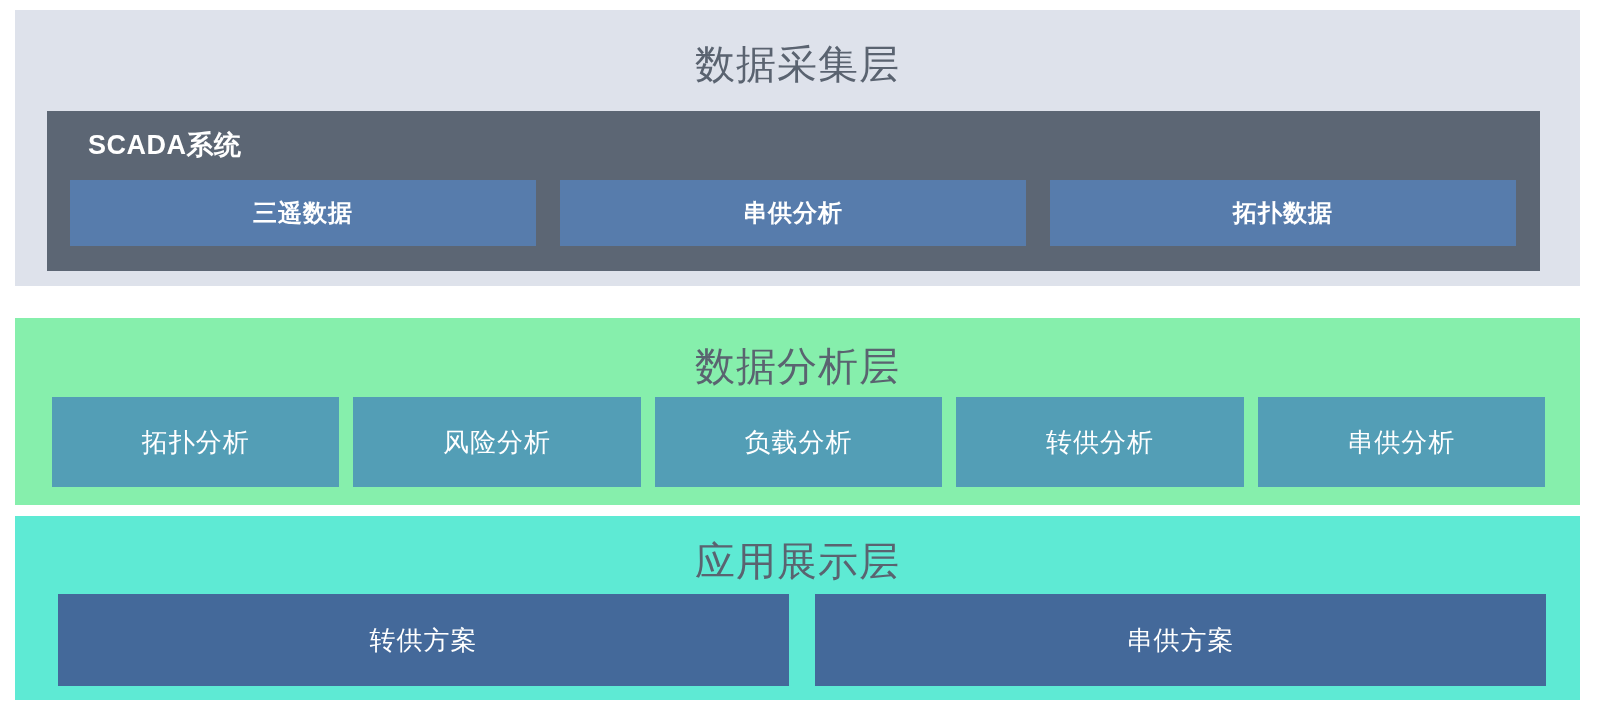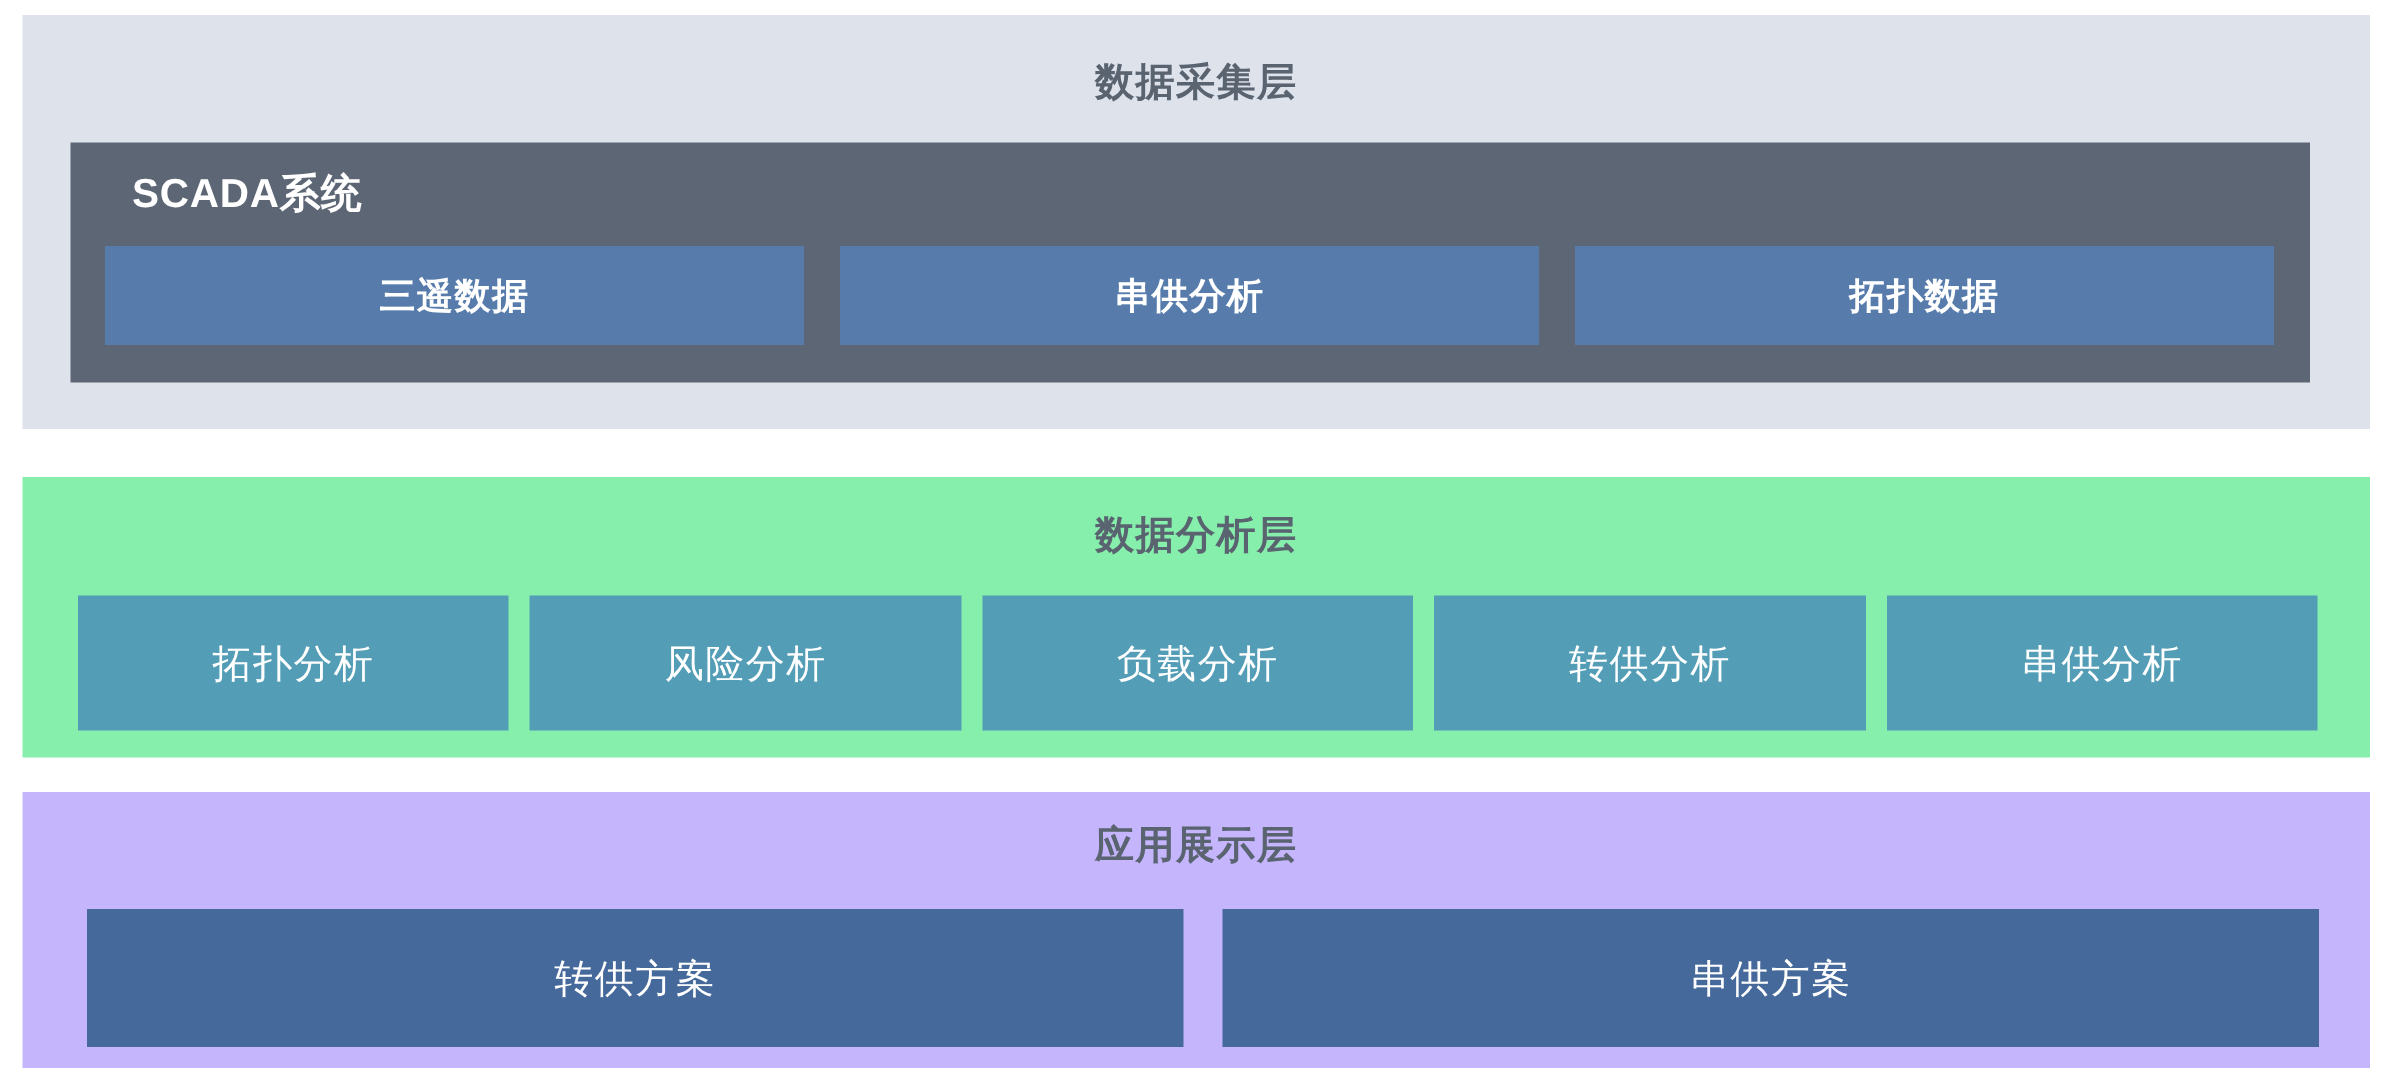--- a/index.html
+++ b/index.html
@@ -14,31 +14,31 @@
     width: 1597px; height: 728px;
     background: #ffffff;
   }
   .layer {
     position: absolute;
     left: 15px;
     width: 1565px;
   }
   .layer-title {
     text-align: center;
-    font-size: 26px;
-    font-weight: bold;
+    font-size: 40px;
+    font-weight: normal;
     color: #5a6370;
     letter-spacing: 1px;
   }
   
   #layer-collect { top: 10px; height: 276px; background: #dee2eb; }
   #layer-collect .layer-title { padding-top: 27px; }
   .scada-box {
     position: absolute;
-    left: 32px; top: 85px;
+    left: 32px; top: 101px;
     width: 1493px; height: 160px;
     background: #5c6674;
   }
   .scada-label {
     position: absolute;
     left: 41px; top: 16px;
     font-size: 27px;
     font-weight: bold;
     color: #ffffff;
     letter-spacing: 0.5px;
@@ -76,21 +76,21 @@
     background: #539eb6;
     color: #ffffff;
     font-size: 26px;
     font-weight: normal;
     display: flex;
     align-items: center;
     justify-content: center;
     letter-spacing: 1px;
   }
   
-  #layer-application { top: 528px; height: 184px; background: #c4b5fd; }
+  #layer-application { top: 516px; height: 184px; background: #5eead4; }
   #layer-application .layer-title { padding-top: 18px; }
   .application-items {
     position: absolute;
     left: 43px; right: 34px; top: 78px;
     height: 92px;
     display: flex;
     gap: 26px;
   }
   .application-items .block {
     flex: 1;

